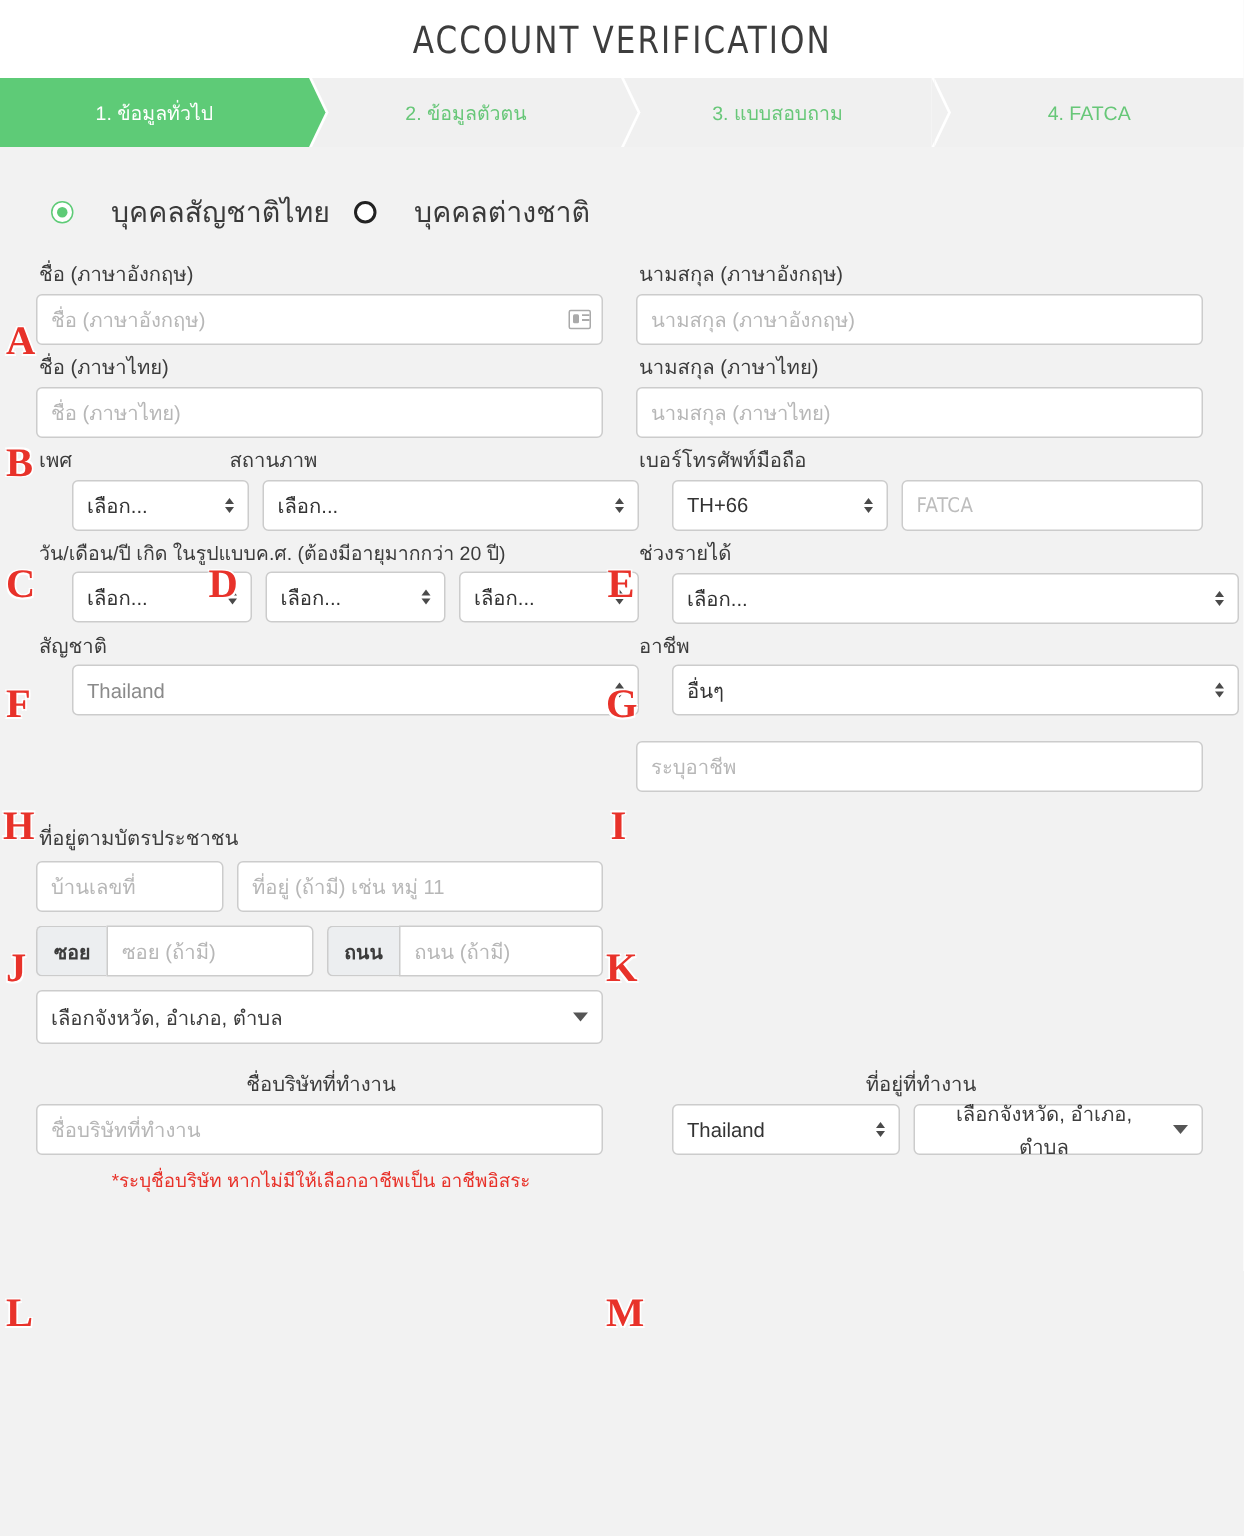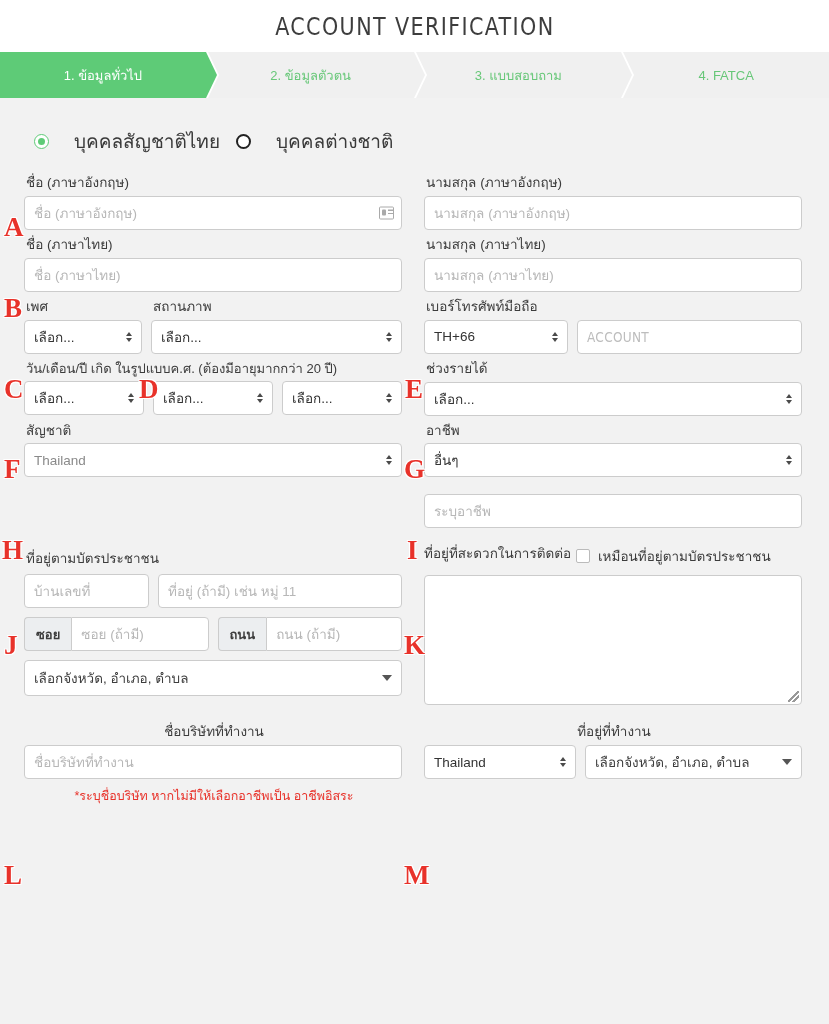--- a/index.html
+++ b/index.html
@@ -76,21 +76,21 @@
   .ctrl {
     width: 100%; height: 34px;
     border: 1px solid #ccc; border-radius: 4px; background: #fff;
     font-size: 13.5px; color: #333;
     padding: 0 9px; display: flex; align-items: center;
     font-family: "Liberation Sans", "DejaVu Sans", sans-serif;
   }
   .ctrl.ph { color: #b7b7b7; }
   .ctrl.mono-ph { color: #bdbdbd; font-family: "DejaVu Sans Condensed","Liberation Sans",sans-serif; letter-spacing:.3px;}
 
-  .sel { position: relative; padding-right: 18px; }
+  .sel { position: relative; padding-right: 18px; margin-left: 24px; }
   .sel .arrows {
     position: absolute; right: 9px; top: 50%; transform: translateY(-50%);
     display: flex; flex-direction: column; gap: 2px; line-height: 0;
   }
   .sel .arrows i {
     display:block; width:0; height:0;
     border-left: 3.5px solid transparent; border-right: 3.5px solid transparent;
   }
   .sel .arrows i.up { border-bottom: 4px solid #4a4a4a; }
   .sel .arrows i.dn { border-top: 4px solid #4a4a4a; }
@@ -290,21 +290,21 @@
       <div class="col">
         <div class="lbl">เบอร์โทรศัพท์มือถือ</div>
         <div class="phone-row">
           <div class="ctrl sel cc">
             <span>TH+66</span>
             <span class="arrows">
                 <i class="up"></i>
                 <i class="dn"></i>
               </span>
           </div>
-          <div class="ctrl mono-ph num">ACCOUNT</div>
+          <div class="ctrl mono-ph num">FATCA</div>
         </div>
       </div>
     </div>
 
     <div class="grid">
       <div class="col">
         <div class="lbl small">วัน/เดือน/ปี เกิด ในรูปแบบค.ศ. (ต้องมีอายุมากกว่า 20 ปี)</div>
         <div class="row3">
           <div>
             <div class="ctrl sel">
@@ -390,32 +390,20 @@
           </div>
         </div>
         <div class="province">
           <div class="ctrl" style="height:36px; padding-right:28px;">
             <span>เลือกจังหวัด, อำเภอ, ตำบล</span>
           </div>
           <span class="caret-dn"></span>
         </div>
       </div>
 
-      <div class="col">
-        <div class="chk-row">
-          <div class="k-label">ที่อยู่ที่สะดวกในการติดต่อ</div>
-          <label class="chk-wrap">
-            <span class="chkbox"></span>
-            <span>เหมือนที่อยู่ตามบัตรประชาชน</span>
-          </label>
-        </div>
-        <div class="ta" style="margin-top:8px;">
-          <span class="grip"></span>
-        </div>
-      </div>
     </div>
 
     <div class="grid" style="margin-top:12px;text-align:center;">
       <div class="col">
         <div class="lbl">ชื่อบริษัทที่ทำงาน</div>
         <div class="ctrl ph">ชื่อบริษัทที่ทำงาน</div>
         <div class="note">*ระบุชื่อบริษัท หากไม่มีให้เลือกอาชีพเป็น อาชีพอิสระ</div>
       </div>
       <div class="col">
         <div class="lbl">ที่อยู่ที่ทำงาน</div>

